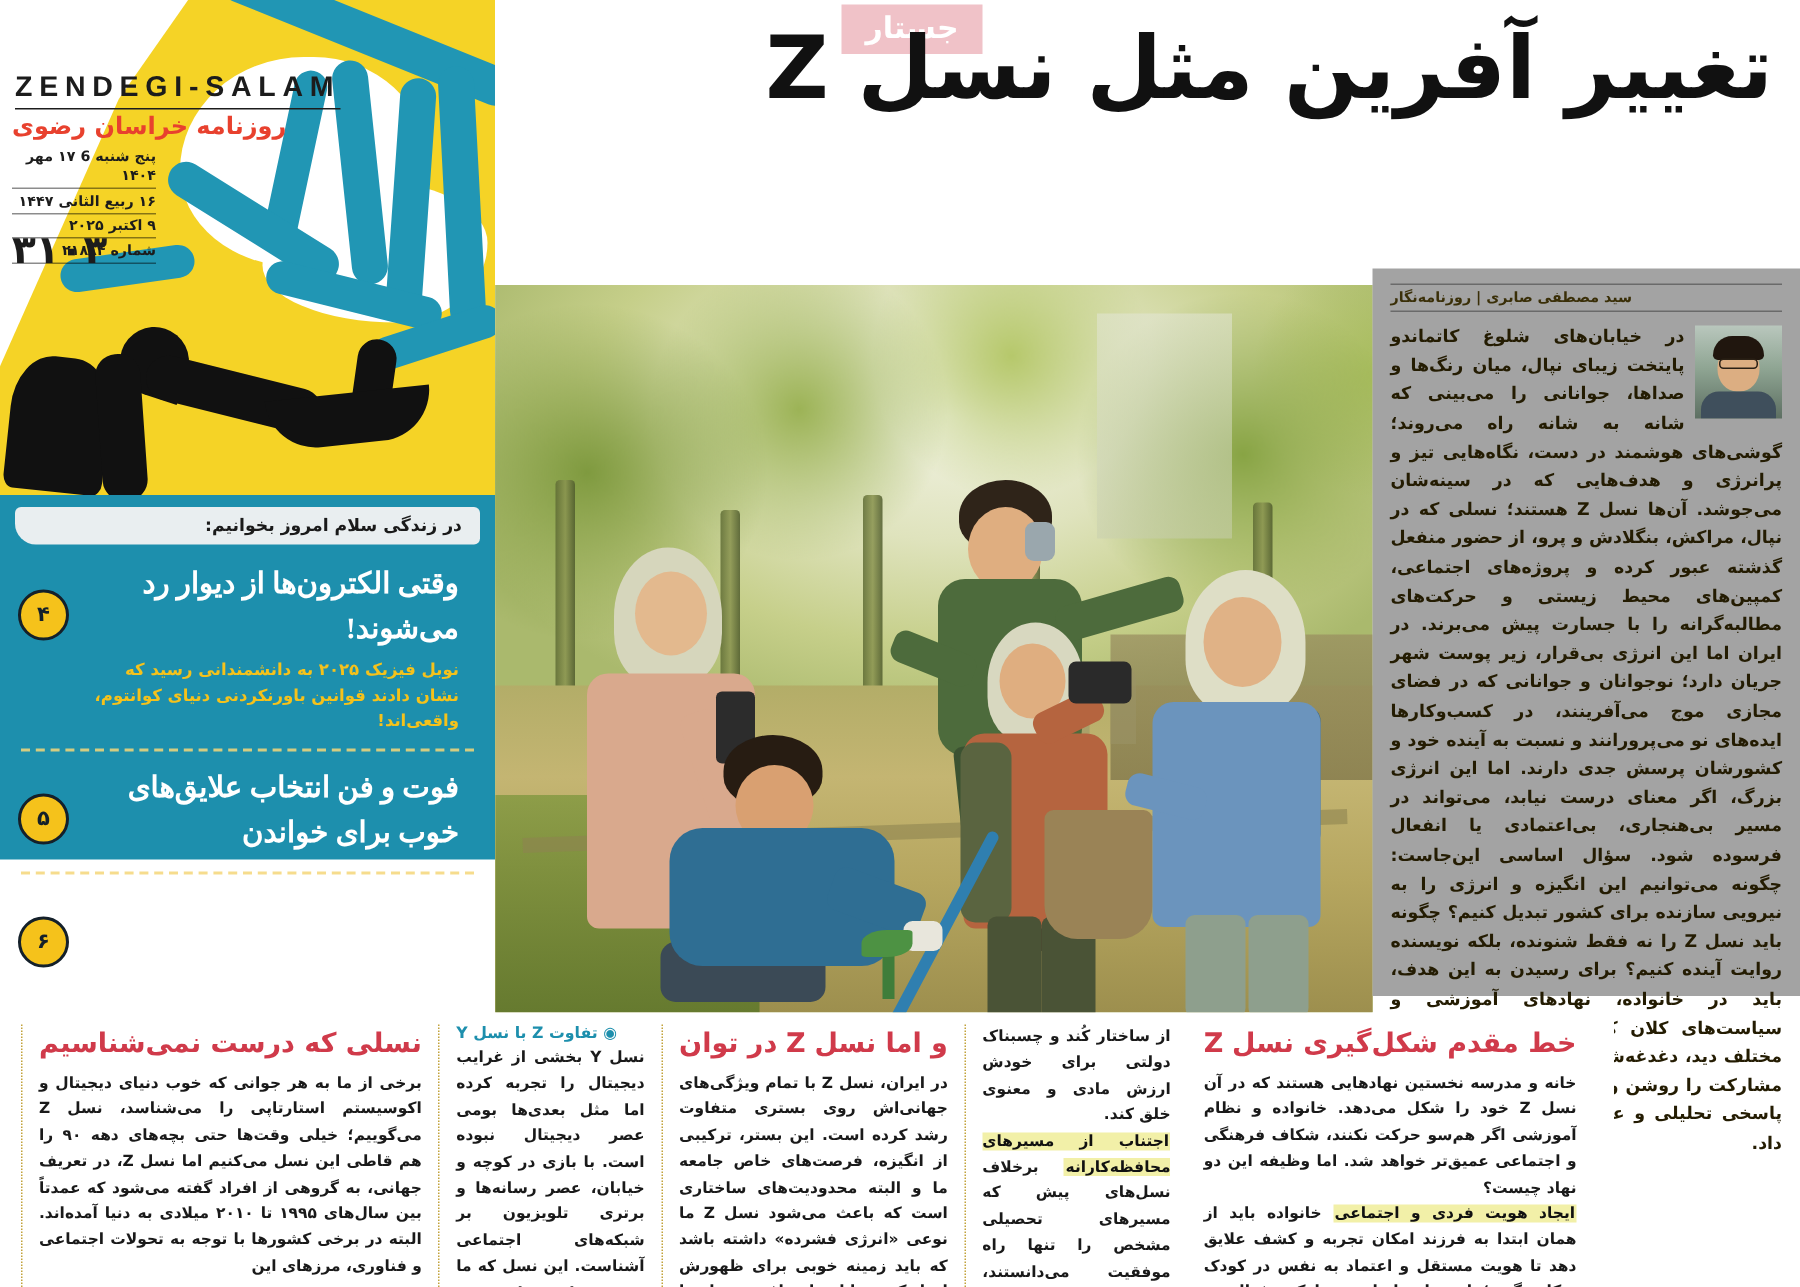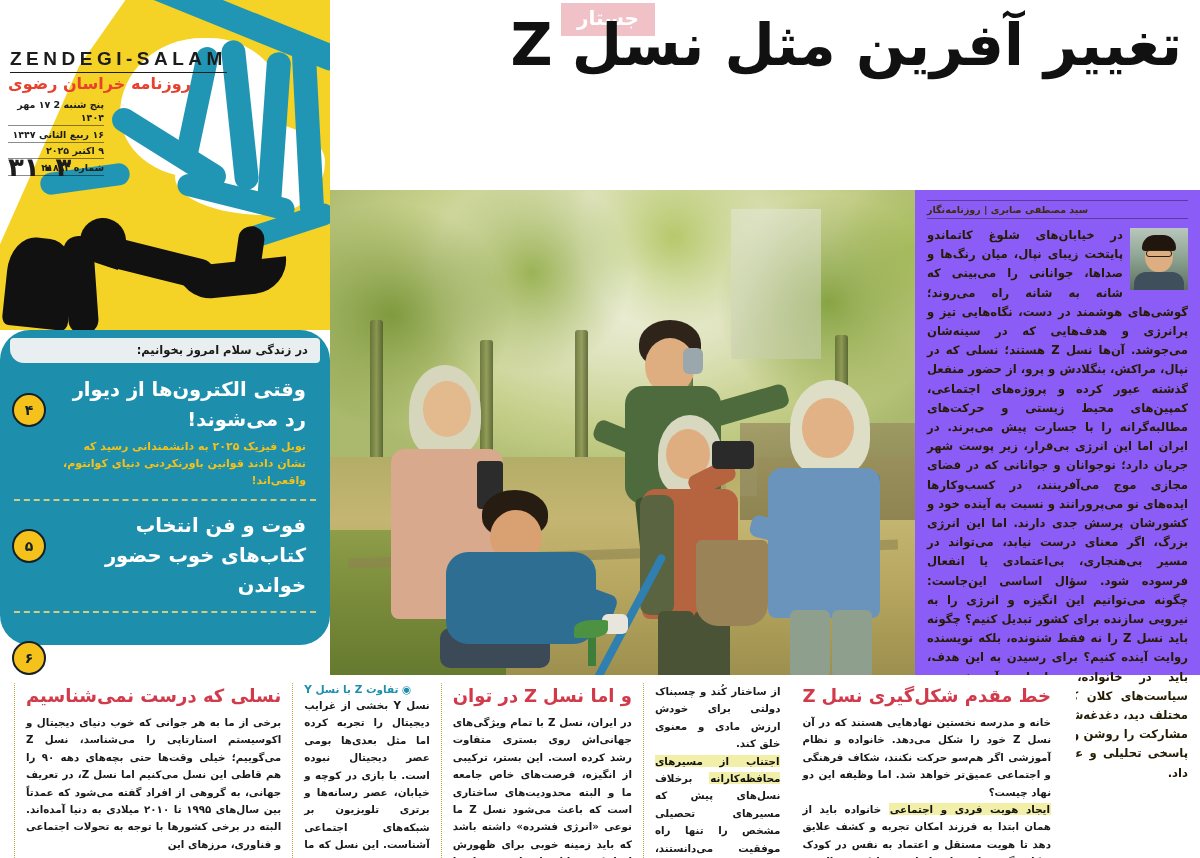--- a/index.html
+++ b/index.html
@@ -161,24 +161,23 @@
     line-height: 26px;
     text-align: right;
     letter-spacing: -0.2px;
   }
 
   
   .teal-sidebar {
     position: absolute;
     left: 0; top: 330px;
     width: 330px;
-    height: 315px;
+    height: 243px;
     background: #1d8fad;
     padding: 8px 10px 0 10px;
-    border-radius: 30px;
   }
   .sb-header {
     background: #e9eef0;
     border-radius: 4px 4px 4px 14px;
     padding: 5px 12px 6px 12px;
     font-size: 11.5px;
     font-weight: 700;
     color: #1a1a1a;
     text-align: right;
     margin-bottom: 12px;
@@ -202,20 +201,21 @@
     align-items: center;
     justify-content: center;
   }
   .sb-title {
     font-size: 19.5px;
     font-weight: 700;
     color: #ffffff;
     line-height: 30px;
     text-align: right;
     letter-spacing: -0.3px;
+    font-family: Liberation Serif, serif;
   }
   .sb-title .accent { color: #f5c21b; }
   .sb-sub {
     margin-top: 3px;
     font-size: 11px;
     font-weight: 700;
     color: #f5c21b;
     line-height: 17px;
     text-align: right;
   }
@@ -352,24 +352,24 @@
   .f-plant .glove{ position:absolute; left: 182px; top: 124px; width: 26px; height: 20px; background: #e8e6dc; border-radius: 6px; }
   .f-plant .leg  { left: 20px; top: 138px; width: 110px; height: 40px; background: #3b4a56; border-radius: 10px; }
   .f-plant .sap  { position:absolute; left: 168px; top: 140px; width: 8px; height: 36px; background: #3f7d3a; }
   .f-plant .leaf { position:absolute; left: 154px; top: 130px; width: 34px; height: 18px; background: #4d9243; border-radius: 50% 10% 50% 10%; }
 
   .ped { position: absolute; background: #9a9468; opacity: .55; border-radius: 10px 10px 0 0; }
 
   
   .yellow-col {
     position: absolute;
-    right: 0; top: 190px;
+    right: 0; top: 179px;
     width: 285px;
     height: 485px;
-    background: #8b5cf6;
+    background: #a3a3a3;
     padding: 10px 12px 8px 12px;
   }
   .yc-byline {
     font-size: 9.5px;
     font-weight: 700;
     color: #3a2f08;
     text-align: left;
     border-top: 1px solid rgba(0,0,0,.35);
     border-bottom: 1px solid rgba(0,0,0,.35);
     padding: 3px 0;
@@ -467,21 +467,21 @@
     <div class="mh-black-stroke b6"></div>
     <div class="mh-black-stroke b1"></div>
     <div class="mh-black-stroke b2"></div>
     <div class="mh-black-stroke b3"></div>
     <div class="mh-black-stroke b4"></div>
 
     <div class="mh-latin">ZENDEGI-SALAM</div>
     <div class="mh-fa-sub">روزنامه خراسان رضوی</div>
 
     <div class="mh-dates">
-      <div>پنج شنبه 2 ۱۷ مهر ۱۴۰۴</div>
+      <div>پنج شنبه 6 ۱۷ مهر ۱۴۰۴</div>
       <div>۱۶ ربیع الثانی ۱۴۴۷</div>
       <div>۹ اکتبر ۲۰۲۵</div>
       <div>شماره ۲۱۸۸۴</div>
     </div>
     <div class="mh-issue">۳۱۰۳</div>
   </div>
 
   <div class="headline-block">
     <div class="kicker-tag">جستار</div>
     <h1 class="headline">تغییر آفرین مثل نسل Z</h1>
@@ -493,21 +493,21 @@
     <div class="sb-item">
       <div class="sb-badge">۴</div>
       <div class="sb-title">وقتی الکترون‌ها از دیوار رد می‌شوند!</div>
       <div class="sb-sub">نوبل فیزیک ۲۰۲۵ به دانشمندانی رسید که نشان دادند قوانین باورنکردنی دنیای کوانتوم، واقعی‌اند!</div>
     </div>
 
     <div class="sb-divider"></div>
 
     <div class="sb-item">
       <div class="sb-badge">۵</div>
-      <div class="sb-title">فوت و فن انتخاب کتاب‌های خوب حضور خواندن</div>
+      <div class="sb-title">فوت و فن انتخاب علایق‌های خوب برای خواندن</div>
     </div>
 
     <div class="sb-divider"></div>
 
     <div class="sb-item">
       <div class="sb-badge">۶</div>
     </div>
   </div>
 
   <div class="illustration">

